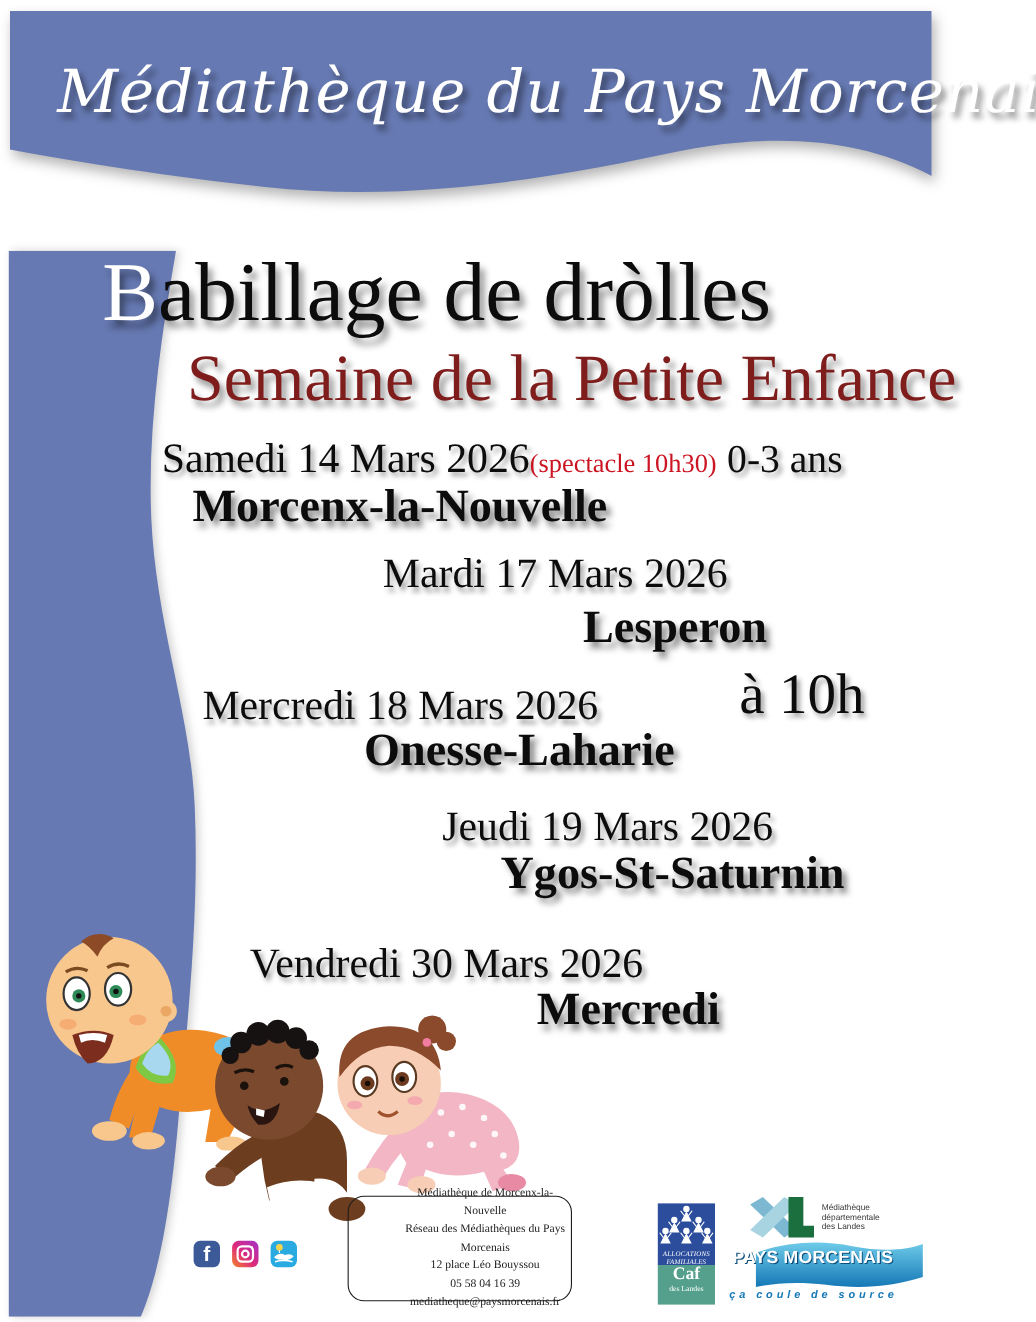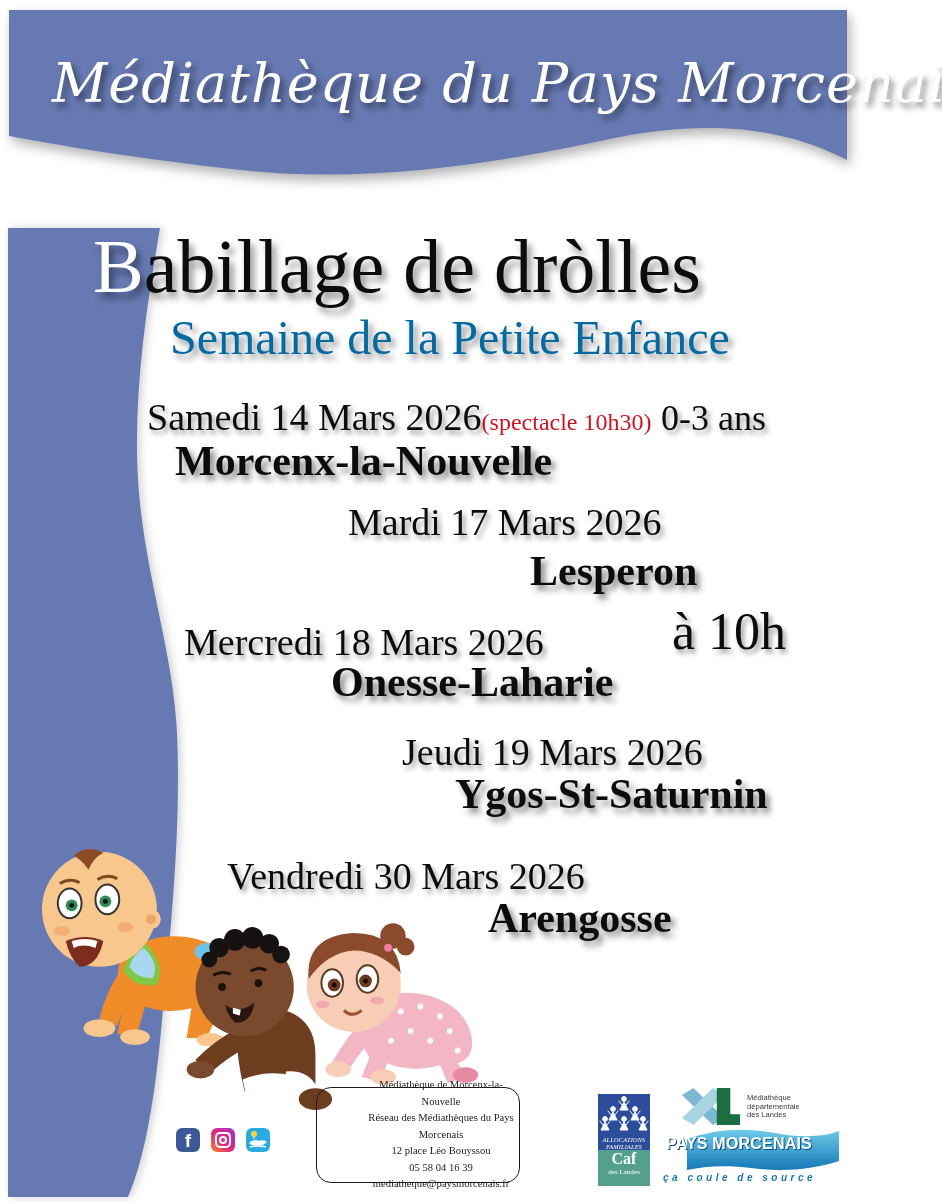--- a/index.html
+++ b/index.html
@@ -16,21 +16,21 @@
                   text-shadow:4px 5px 6px rgba(0,0,0,0.45); z-index:3; }
 
   
   .ribbon { position:absolute; left:0; top:228px; width:200px; height:969px; z-index:1;
             filter:drop-shadow(3px 0 4px rgba(0,0,0,0.18)); }
 
   .abs { position:absolute; white-space:nowrap; z-index:4; }
   .title { font-size:76px; line-height:1; color:#0c0c0c;
            text-shadow:4px 6px 7px rgba(0,0,0,0.45); }
   .title .initial { color:#ffffff; }
-  .subtitle { font-size:48px; line-height:1; color:#0369a1;
+  .subtitle { font-size:60px; line-height:1; color:#7f1d1d;
               text-shadow:4px 5px 6px rgba(0,0,0,0.45);text-align:right; }
   .date-line { font-size:38px; line-height:1; color:#0c0c0c;
                text-shadow:3px 4px 5px rgba(0,0,0,0.40); }
   .date-note { font-size:24px; color:#cc1522; text-shadow:none; }
   .date-audience { font-size:36px; color:#0c0c0c; }
   .city-line { font-size:42px; line-height:1; font-weight:bold; color:#0c0c0c;
                text-shadow:4px 5px 6px rgba(0,0,0,0.50); }
   .time-note { font-size:52px; line-height:1; color:#0c0c0c;
                text-shadow:3px 4px 5px rgba(0,0,0,0.40); }
 
@@ -104,21 +104,21 @@
   <div class="abs city-line" style="left:530px; top:550px;">Lesperon</div>
 
   <div class="abs date-line" style="left:184px; top:623px;">Mercredi 18 Mars 2026</div>
   <div class="abs time-note" style="left:672px; top:606px;">à 10h</div>
   <div class="abs city-line" style="left:331px; top:661px;">Onesse-Laharie</div>
 
   <div class="abs date-line" style="left:402px; top:733px;">Jeudi 19 Mars 2026</div>
   <div class="abs city-line" style="left:455px; top:773px;">Ygos-St-Saturnin</div>
 
   <div class="abs date-line" style="left:227px; top:857px;">Vendredi 30 Mars 2026</div>
-  <div class="abs city-line" style="left:488px; top:897px;">Arengosse</div>
+  <div class="abs city-line" style="left:488px; top:897px;">Mercredi</div>
 
   <svg class="baby" style="left:28px; top:838px; width:228px; height:208px;" viewBox="0 0 230 210">
     <path d="M95 120 Q120 95 160 100 Q205 107 212 140 Q216 165 195 172 L180 202 160 202 165 172 Q140 178 118 170 L110 198 90 198 98 162 Q85 140 95 120 Z" fill="#f08c28"></path>
     <path d="M100 125 Q80 150 72 182 L90 190 Q100 160 112 142 Z" fill="#f08c28"></path>
     <ellipse cx="72" cy="192" rx="16" ry="9" fill="#f8c78e"></ellipse>
     <ellipse cx="108" cy="201" rx="15" ry="8" fill="#f8c78e"></ellipse>
     <ellipse cx="184" cy="204" rx="14" ry="7" fill="#f8c78e"></ellipse>
     <ellipse cx="214" cy="152" rx="10" ry="8" fill="#6fc3e8"></ellipse>
     <path d="M118 106 Q140 128 130 148 Q108 152 96 134 Q103 112 118 106 Z" fill="#7ec843"></path>
     <path d="M117 111 Q133 127 126 141 Q111 143 102 130 Q107 116 117 111 Z" fill="#a8d8f0"></path>

